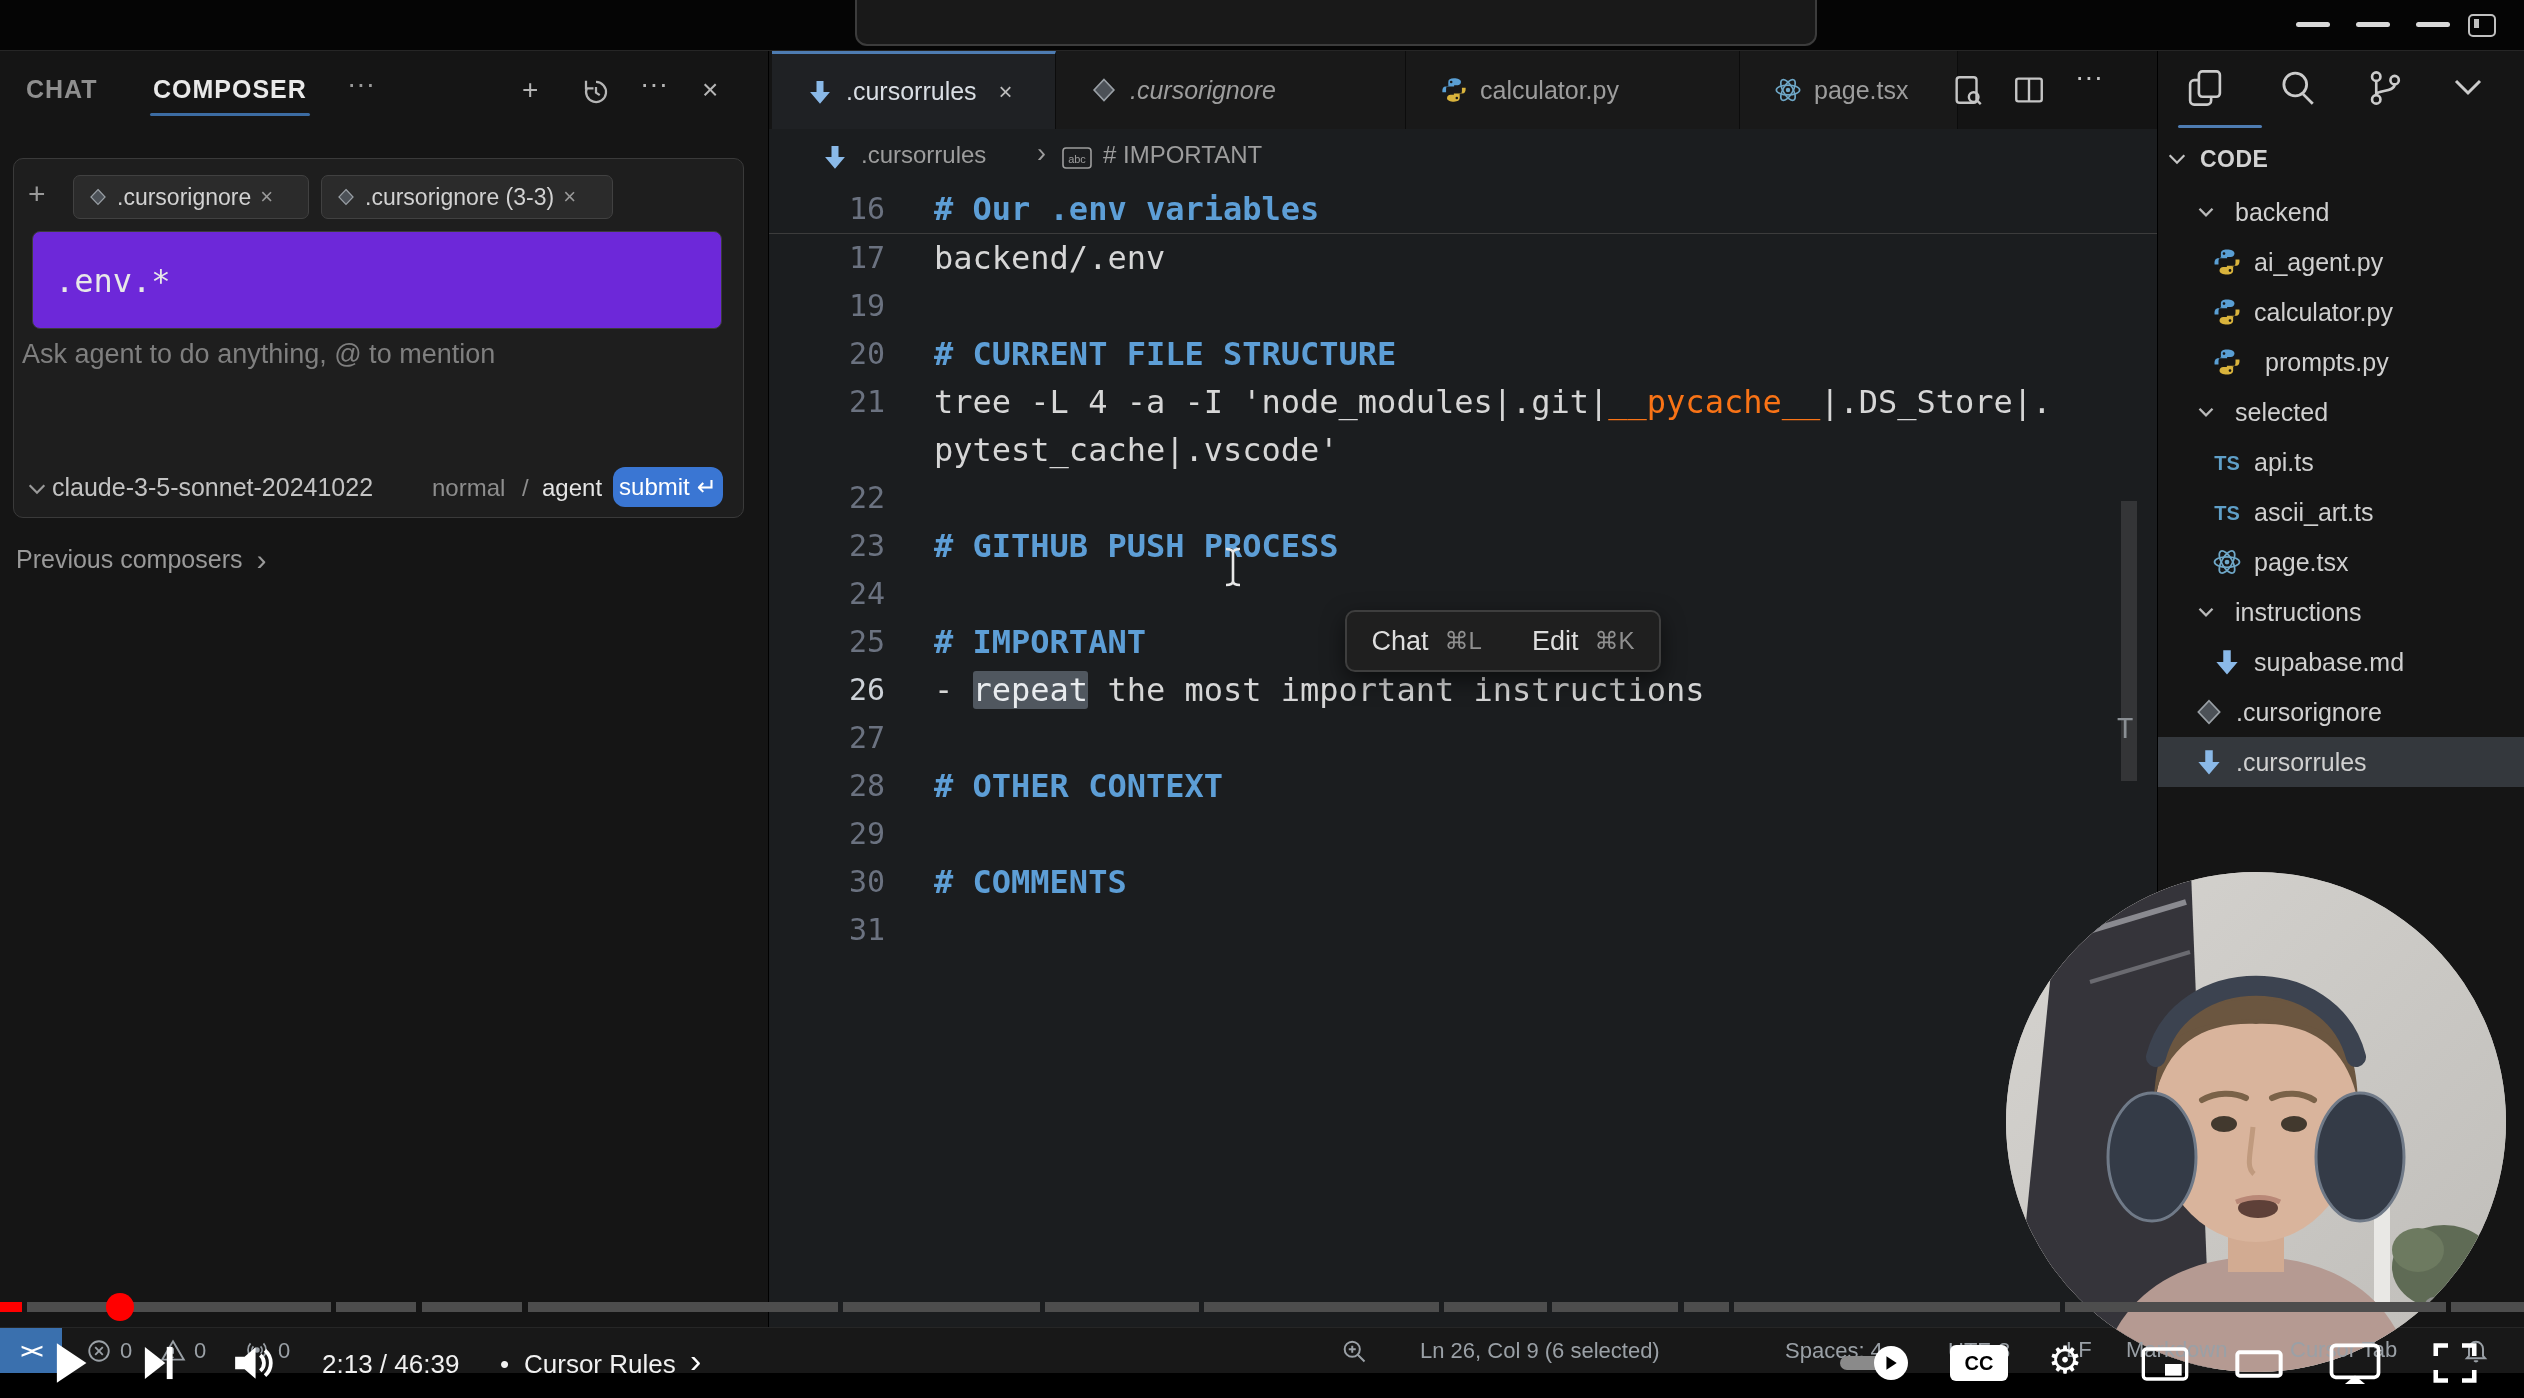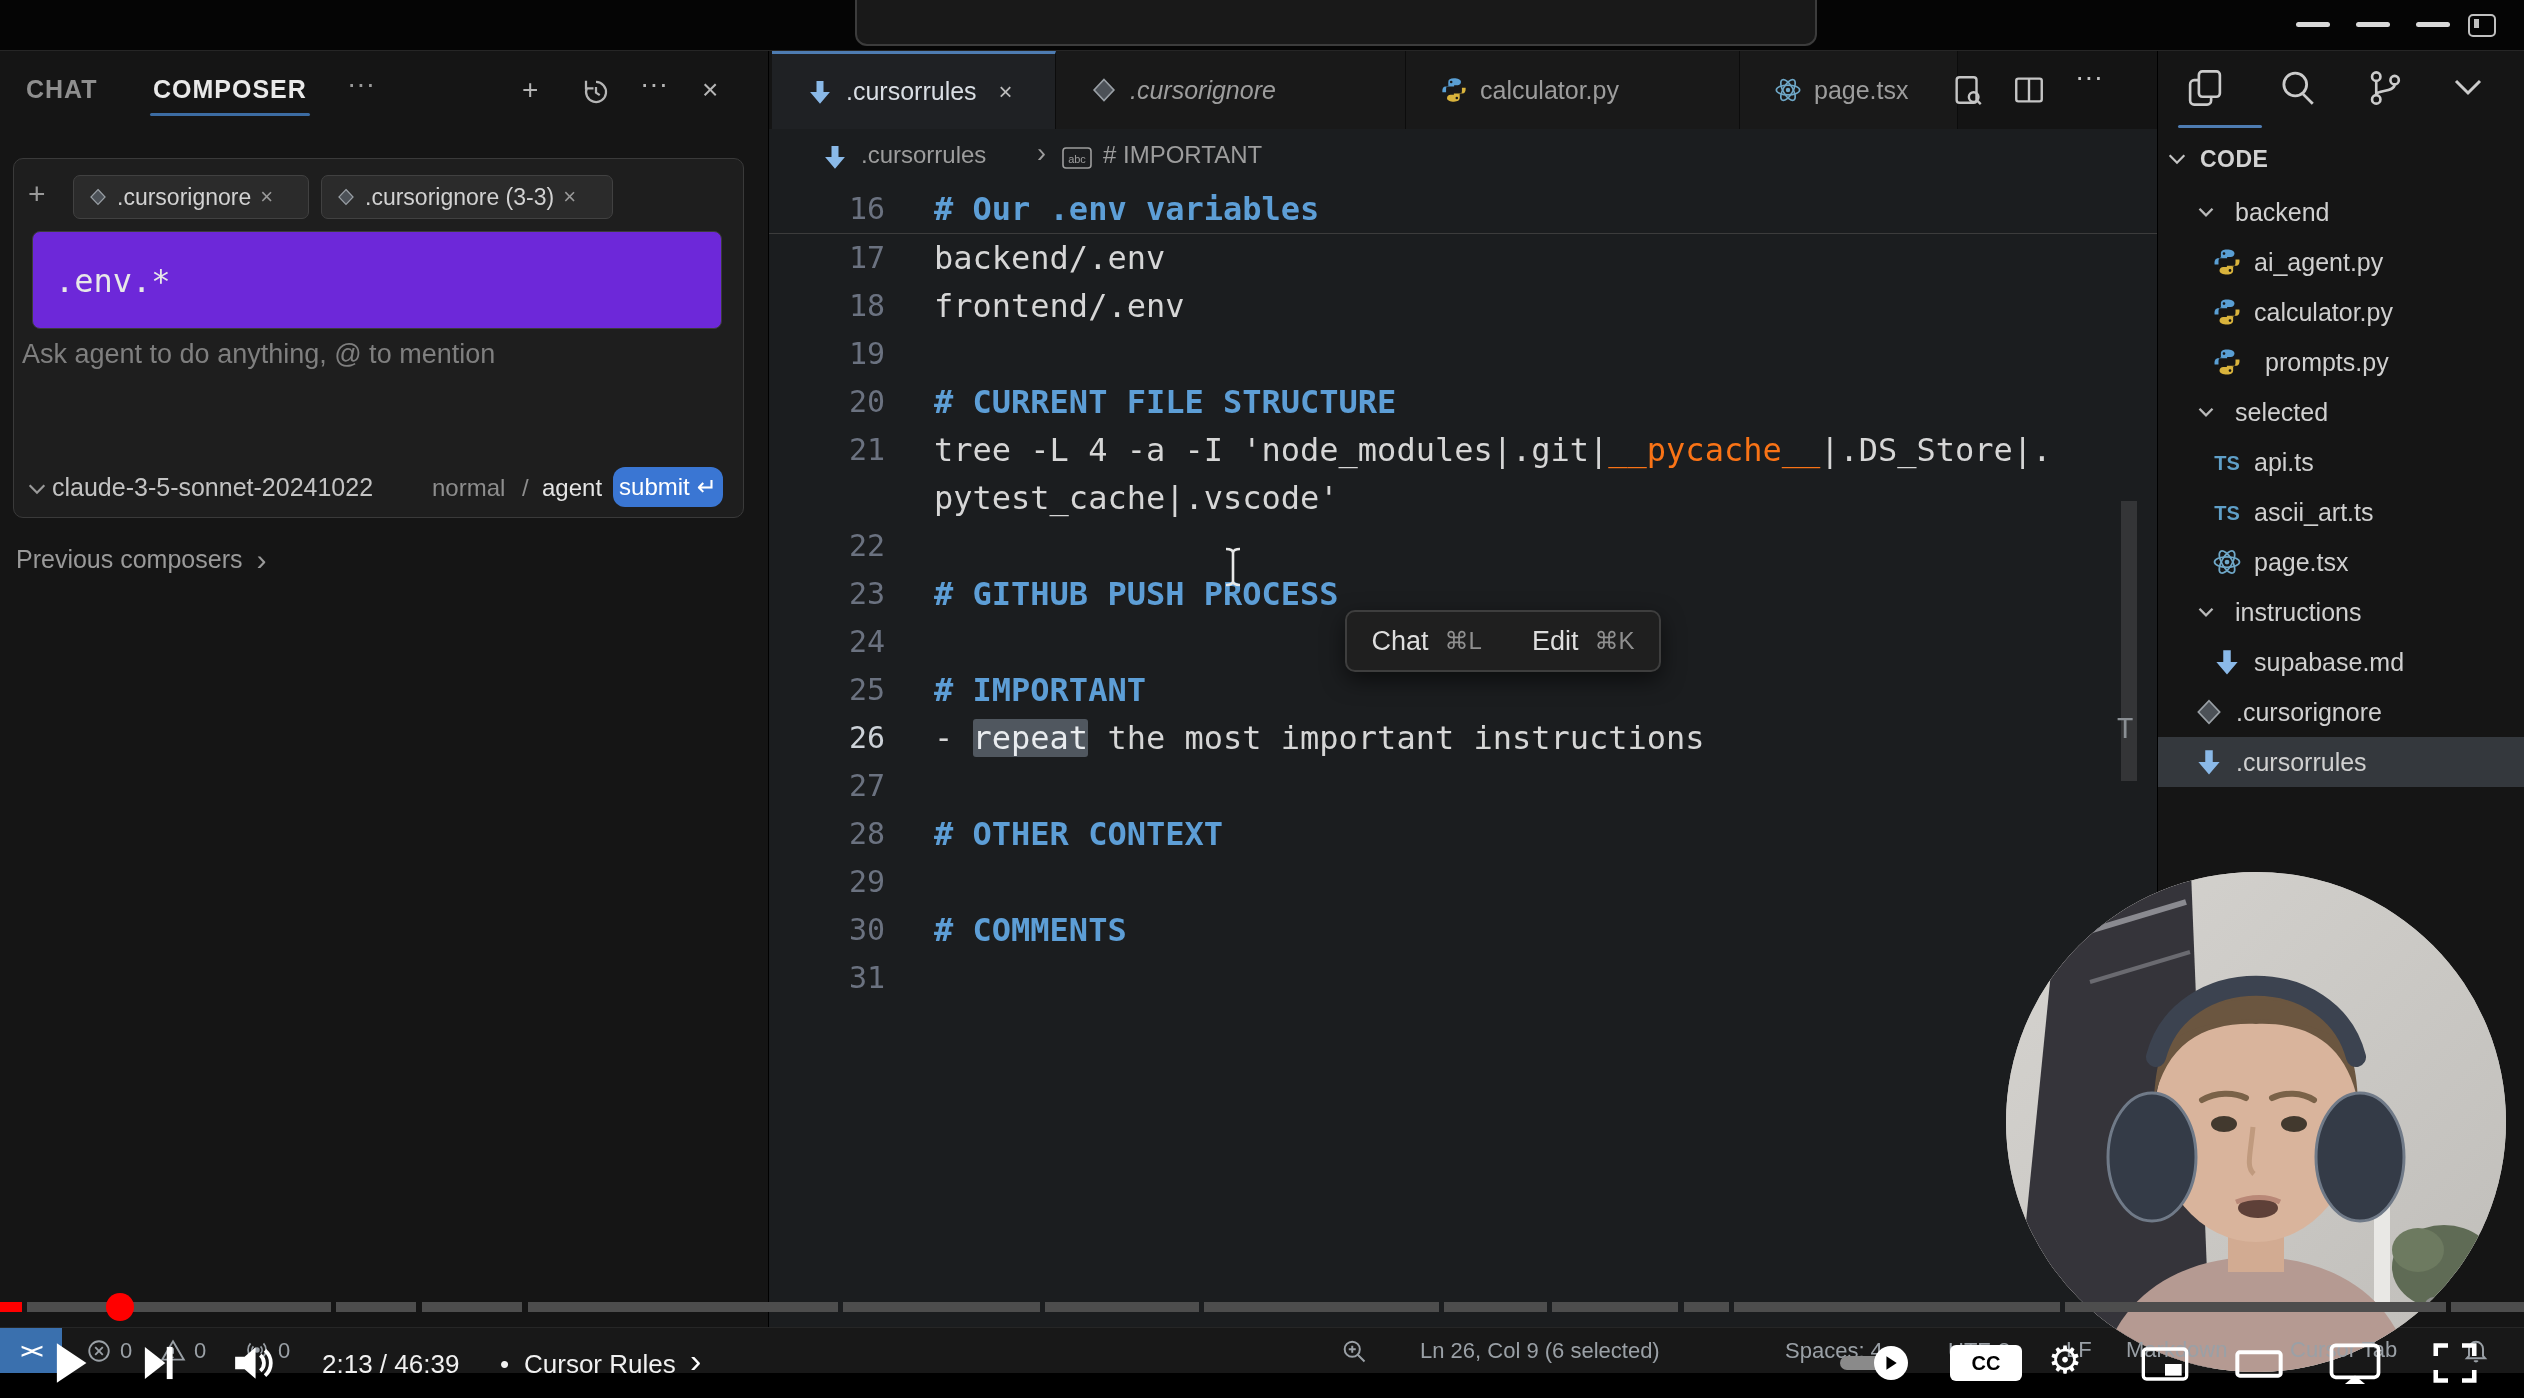--- a/index.html
+++ b/index.html
@@ -101,21 +101,21 @@
   #bottom-black{left:0;top:1373px;width:2524px;height:25px;background:#000;z-index:15;}
   #progress-bar{left:0;top:1302px;width:2524px;height:10px;z-index:32;}
   .prog-seg{position:absolute;top:0;height:10px;background:#4d4d4d;}
   .prog-seg.played{background:#f00;}
   #scrubber{position:absolute;top:-9px;width:28px;height:28px;border-radius:50%;background:#f00;}
   .yt{position:absolute;z-index:34;color:#fff;}
   #yt-time{font-size:26px;color:#f1f1f1;}
   #yt-bullet{font-size:26px;color:#f1f1f1;}
   #yt-chapter{font-size:26px;color:#f1f1f1;}
   #yt-chapter-chevron{font-size:34px;color:#fff;line-height:26px;}
-  #cc-btn{width:72px;height:36px;background:#fff;border-radius:6px;color:#000;font-weight:bold;
+  #cc-btn{width:58px;height:36px;background:#fff;border-radius:6px;color:#000;font-weight:bold;
           font-size:20px;display:flex;align-items:center;justify-content:center;}
   #gear-btn{font-size:38px;line-height:38px;}
   #autoplay-toggle{width:64px;height:14px;background:#8a8a8a;border-radius:8px;}
   #autoplay-knob{position:absolute;right:-4px;top:-10px;width:34px;height:34px;border-radius:50%;background:#fff;
                  display:flex;align-items:center;justify-content:center;}
   #ibeam{left:1222px;top:546px;z-index:45;}
 </style>
 </head>
 <body>
 
@@ -255,24 +255,20 @@
     </div>
 
     <div class="abs mono" id="code-area">
         <div class="code-row sticky">
           <span class="gutter">16</span>
           <span class="code-text"><span class="seg-heading"># Our .env variables</span></span>
         </div>
         <div class="code-row">
           <span class="gutter">17</span>
           <span class="code-text"><span>backend/.env</span></span>
-        </div>
-        <div class="code-row">
-          <span class="gutter">18</span>
-          <span class="code-text"><span>frontend/.env</span></span>
         </div>
         <div class="code-row">
           <span class="gutter">19</span>
           <span class="code-text"></span>
         </div>
         <div class="code-row">
           <span class="gutter">20</span>
           <span class="code-text"><span class="seg-heading"># CURRENT FILE STRUCTURE</span></span>
         </div>
         <div class="code-row">

